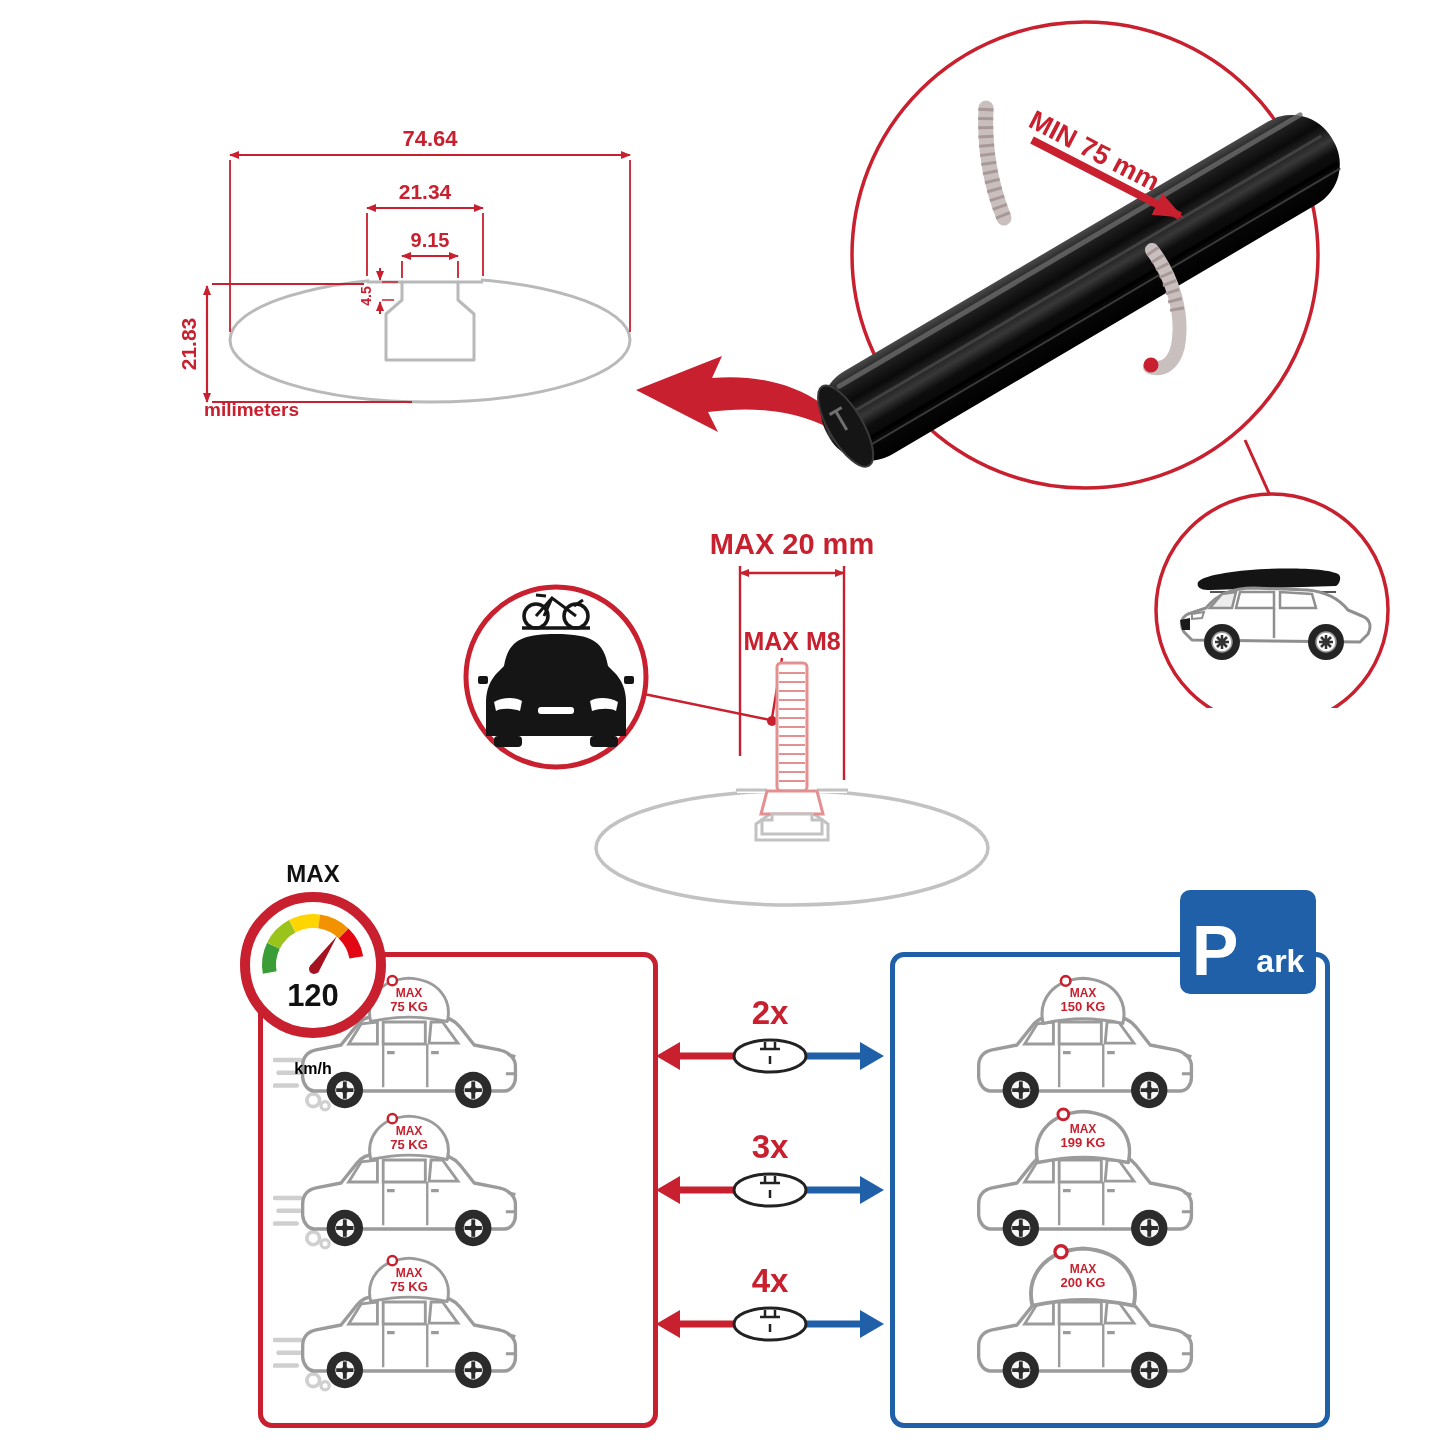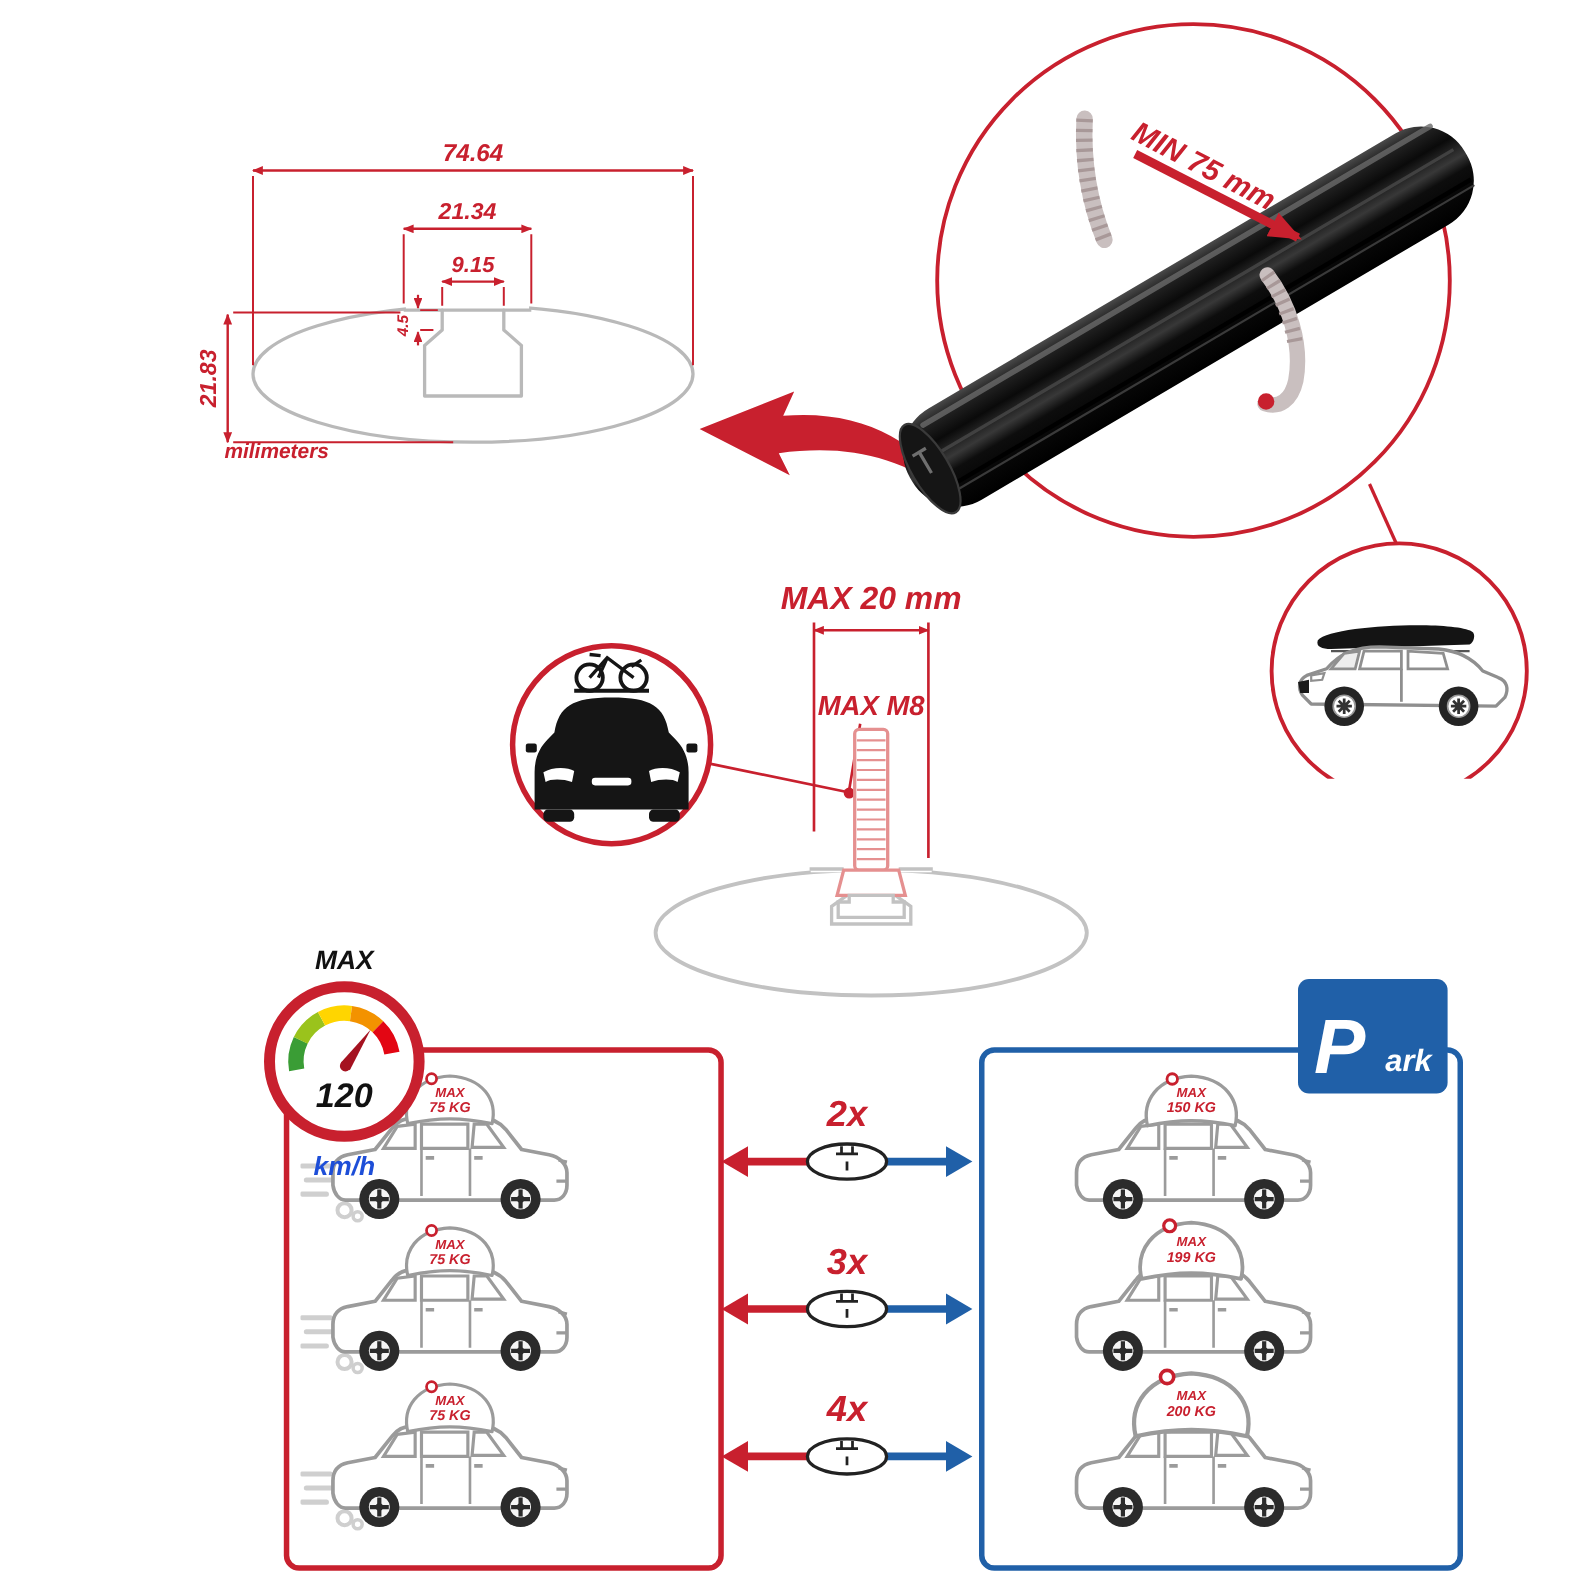--- a/index.html
+++ b/index.html
@@ -1,34 +1,34 @@
 <!DOCTYPE html>
 <html><head>
 <meta charset="utf-8">
 <style>
   html,body{margin:0;padding:0;background:#fff;}
   .canvas{position:relative;width:1445px;height:1445px;background:#fff;overflow:hidden;
-          font-family:"Liberation Sans", sans-serif;font-style:italic;}
+          font-family:"Liberation Sans", sans-serif;}
   .abs{position:absolute;}
   svg text{font-family:"Liberation Sans", sans-serif;}
   .panel{position:absolute;background:#fff;border-radius:14px;z-index:1;}
   .panel.red{border:5px solid #c8202e;}
   .panel.blue{border:5px solid #2060a8;}
   .row{position:absolute;width:340px;height:150px;}
   .cargo-label{position:absolute;text-align:center;color:#c8202e;font-weight:bold;line-height:1.12;z-index:3;}
   .cargo-label .l1{display:block;font-size:12px;}
   .cargo-label .l2{display:block;font-size:13px;}
   .park-sign{position:absolute;left:1180px;top:890px;width:136px;height:104px;background:#2060a8;
              border-radius:10px;z-index:5;display:flex;align-items:flex-end;justify-content:center;
              color:#fff;font-weight:bold;padding-bottom:10px;box-sizing:border-box;}
   .park-sign .p{font-size:70px;line-height:0.95;}
-  .park-sign .ark{font-size:28px;line-height:1.4;margin-left:18px;}
+  .park-sign .ark{font-size:32px;line-height:1.4;margin-left:18px;}
   .speedo{position:absolute;left:238px;top:860px;width:150px;text-align:center;z-index:6;}
   .speedo .max{font-size:24px;font-weight:bold;color:#111;margin-bottom:2px;}
-  .speedo .kmh{font-size:24px;font-weight:bold;color:#1d4ed8;margin-top:2px;}
+  .speedo .kmh{font-size:16px;font-weight:bold;color:#000000;margin-top:16px;}
 </style>
 </head>
 <body>
 
 <div class="canvas">
 
 <svg width="0" height="0" style="position:absolute" aria-hidden="true">
   <defs>
     <marker id="dim-arrow" markerWidth="10" markerHeight="8" refX="9" refY="4" orient="auto-start-reverse" markerUnits="userSpaceOnUse">
       <path d="M0,0 L10,4 L0,8 Z" fill="#c8202e"></path>

